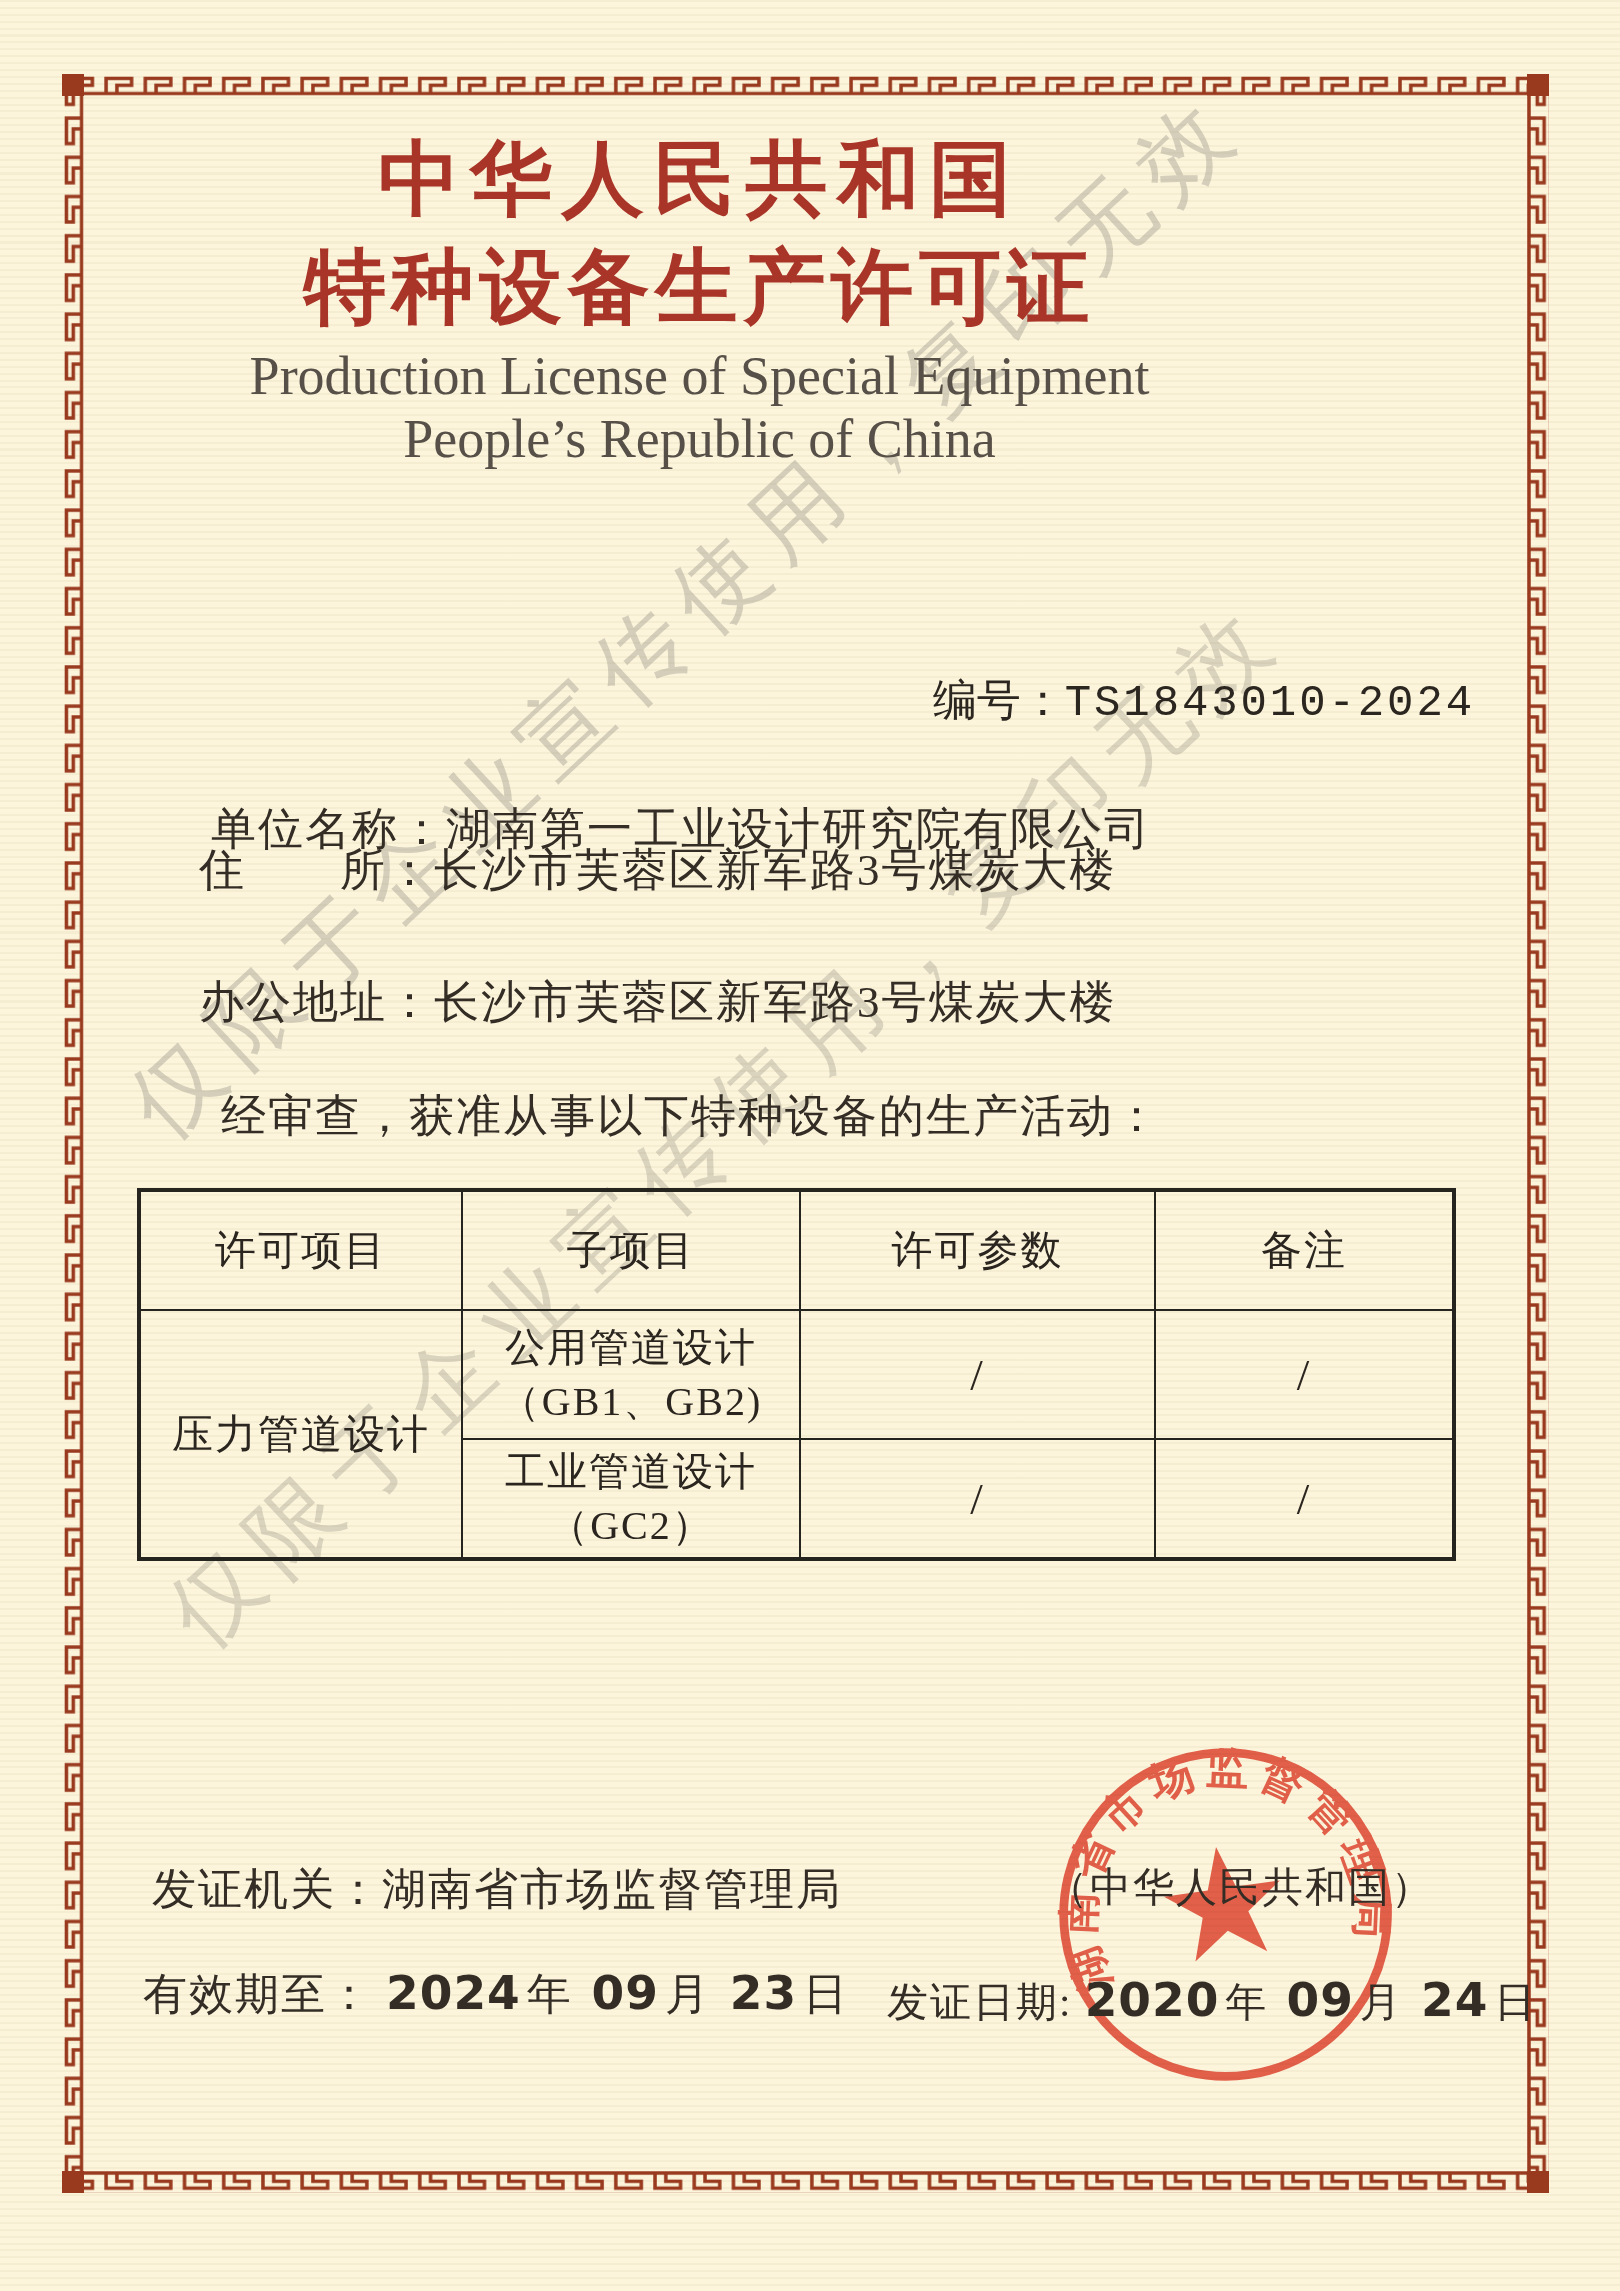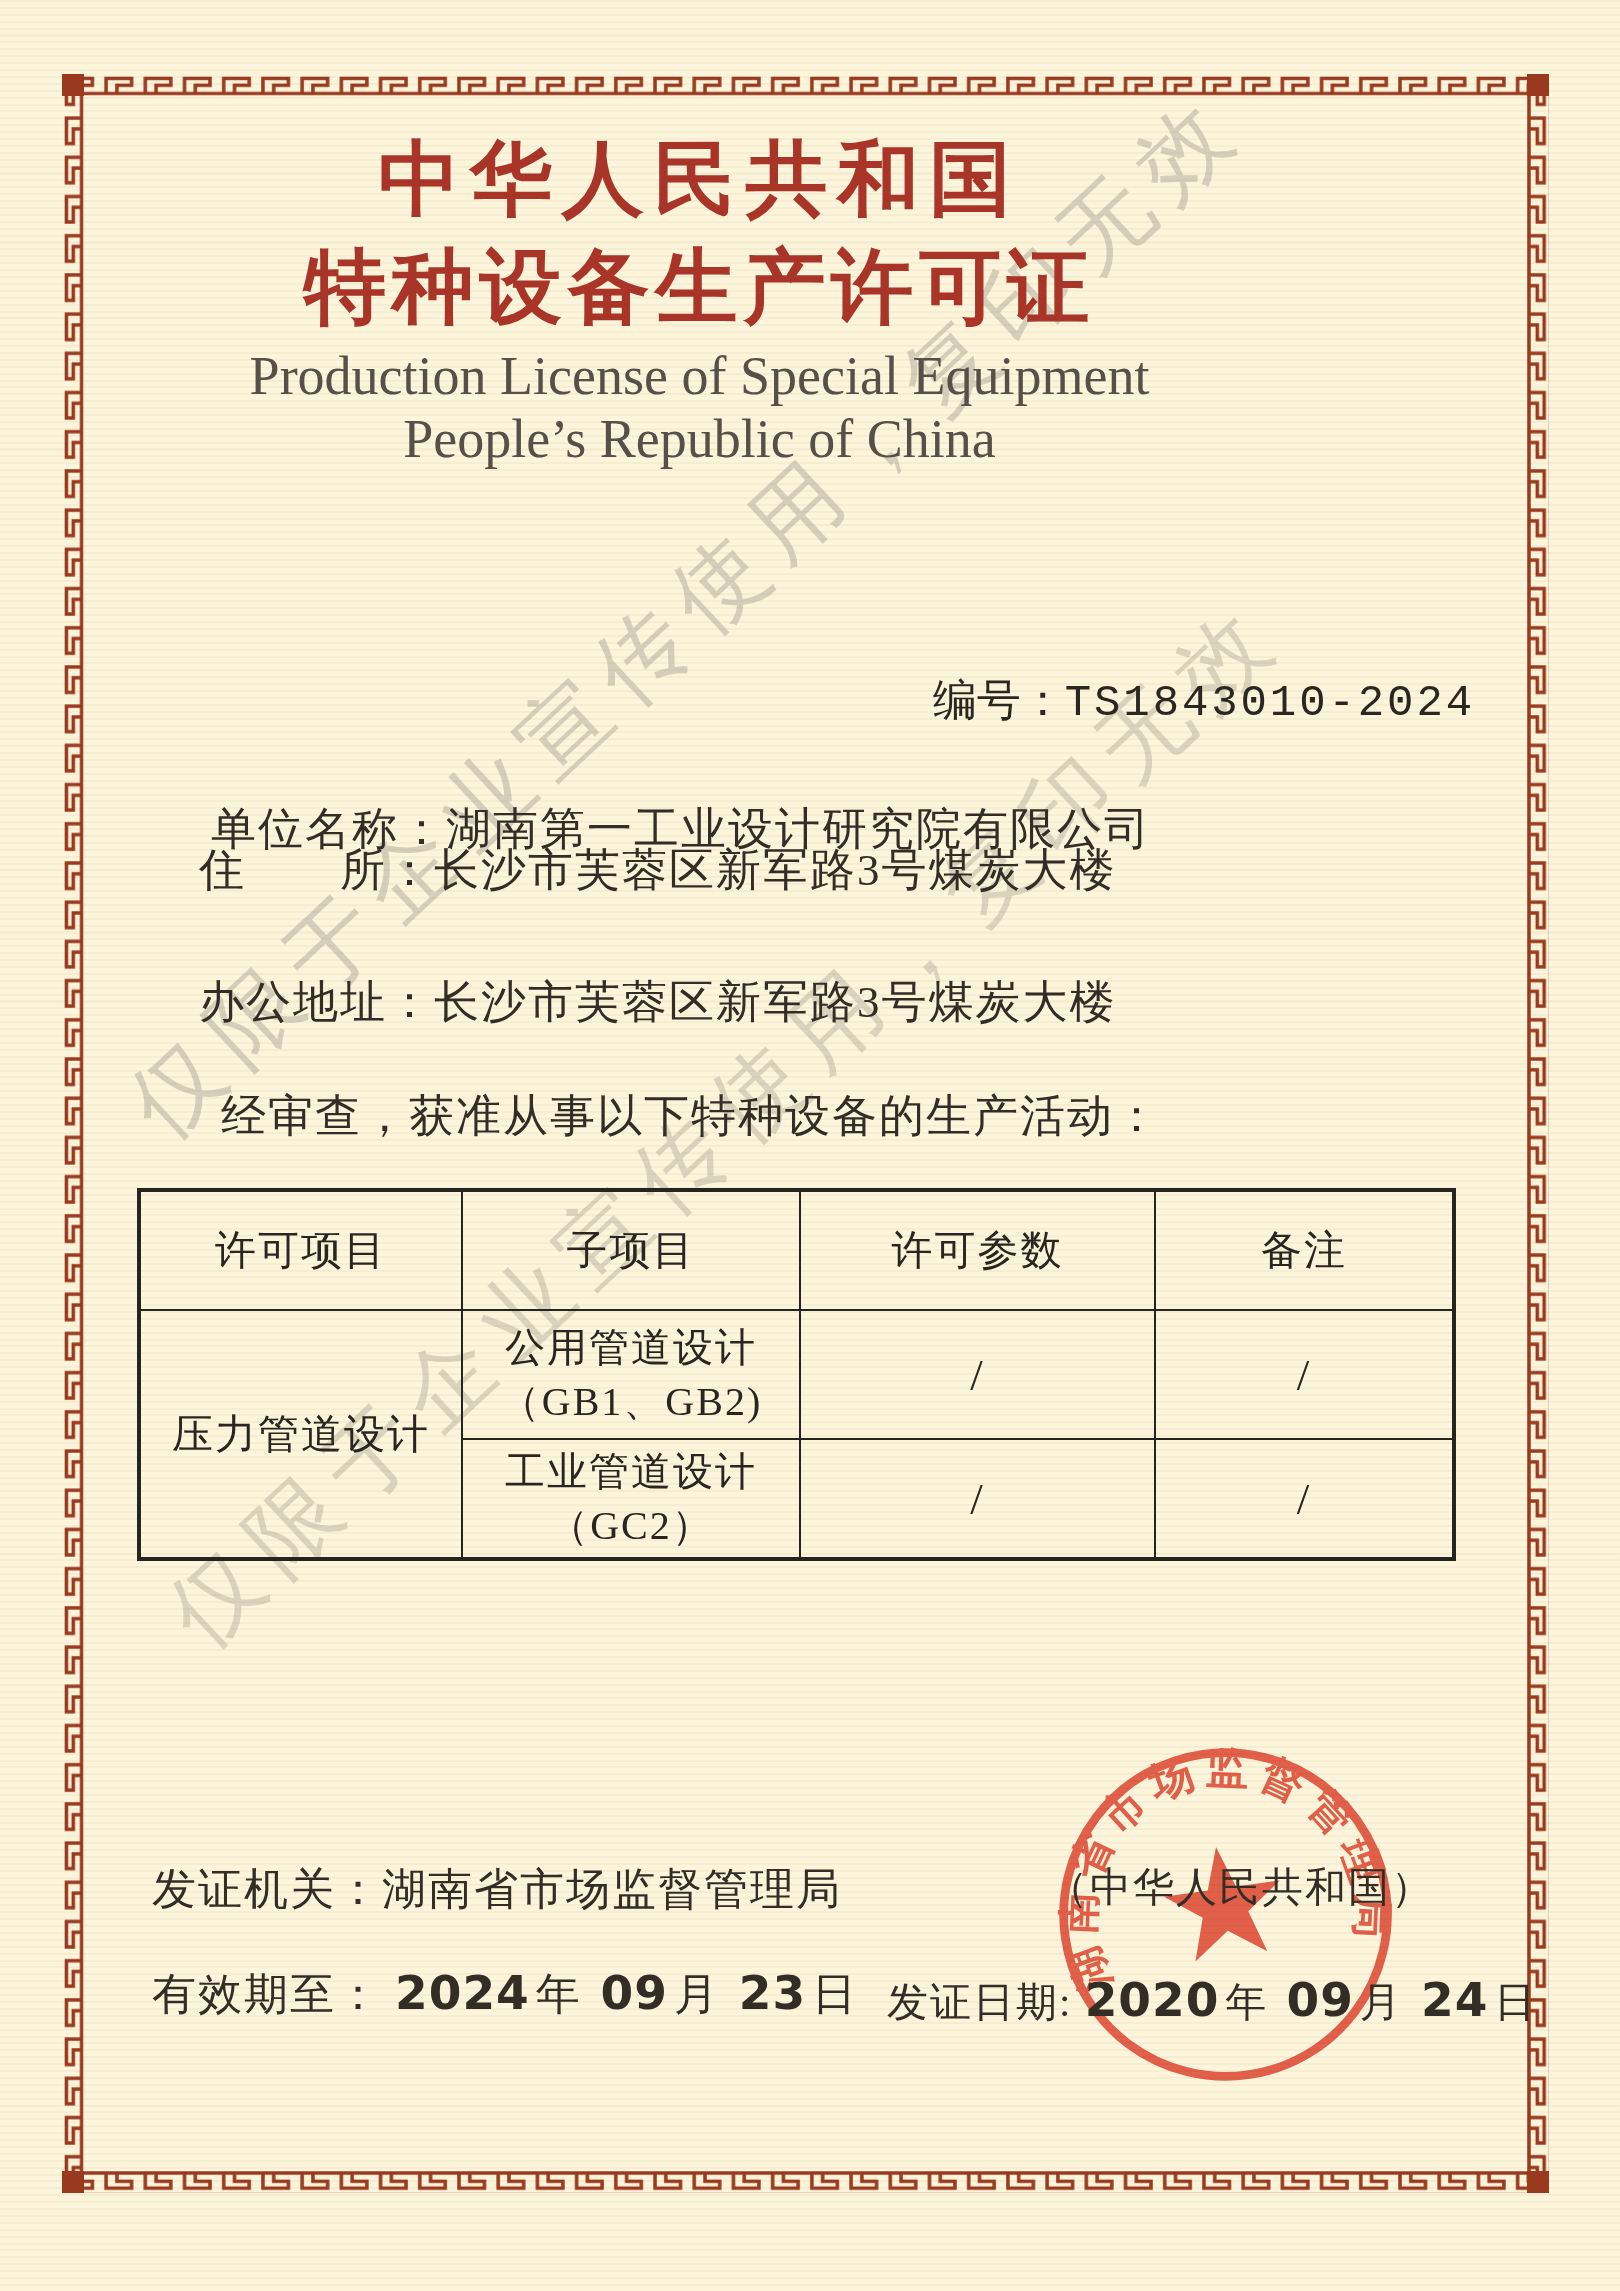--- a/index.html
+++ b/index.html
@@ -69,21 +69,21 @@
   .lic-table .c4{width:299px;}
   .lic-table .hrow{height:120px;}
   .lic-table .r1{height:129px;}
   .lic-table .r2{height:120px;}
   .subcell div{line-height:1.35;font-size:40px;}
   .slash{font-size:45px;}
   
   .bottom-text{position:absolute;font-size:44px;color:#332d26;white-space:nowrap;letter-spacing:2px;z-index:3;}
   .issuer{left:152px;top:1860px;}
   .seal-note{left:1047px;top:1860px;font-size:41px;}
-  .valid{left:152px;top:1965px;}
+  .valid{left:143px;top:1965px;}
   .issue{left:887px;top:1972px;font-size:41px;}
   .dnum{font-family:"DejaVu Sans","Liberation Sans",sans-serif;font-weight:700;font-size:47px;letter-spacing:1px;}
   .dunit{margin:0 5.9px;}
   
   .stamp{
     position:absolute;left:1050px;top:1739px;width:351px;height:351px;
     transform:rotate(-8deg);
     opacity:.86;mix-blend-mode:multiply;z-index:2;
   }
 </style>

